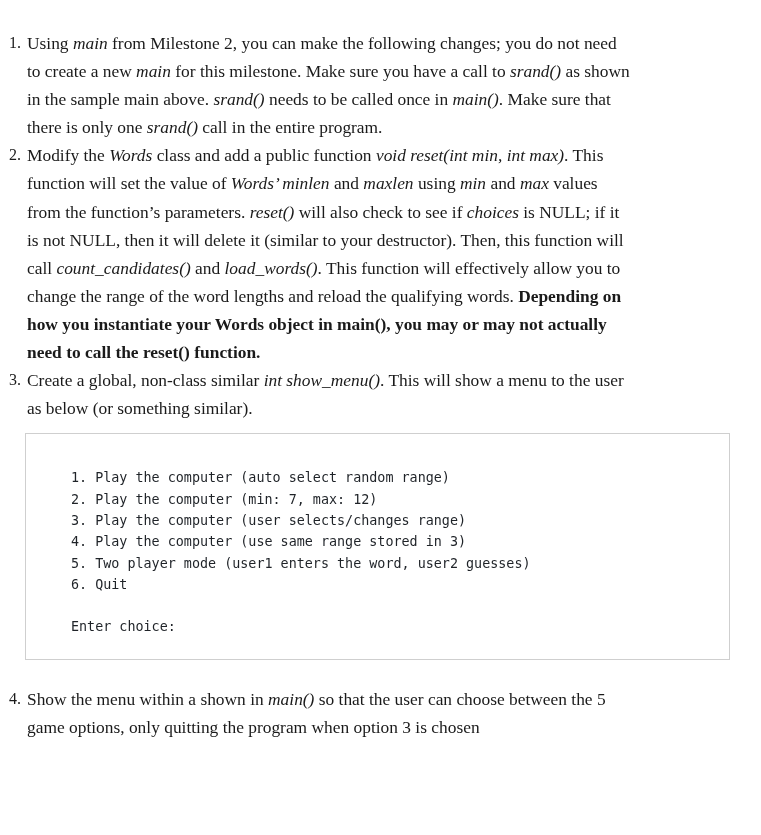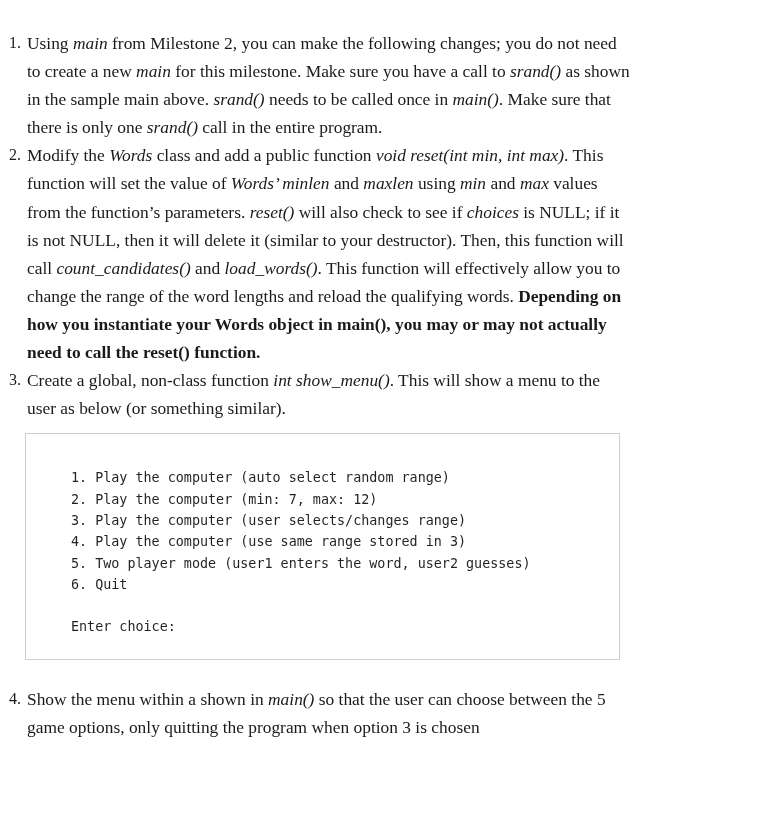--- a/index.html
+++ b/index.html
@@ -60,21 +60,21 @@
   }
   em {
     font-style: italic;
   }
   strong {
     font-weight: bold;
   }
   .codebox {
     box-sizing: border-box;
     margin: 11px 0 0 25px;
-    width: 595px;
+    width: 705px;
     height: 227px;
     border: 1px solid #cfcfcf;
     background: #ffffff;
     padding: 33px 8px 0 45px;
     overflow: hidden;
   }
   .codebox pre {
     margin: 0;
     font-family: "DejaVu Sans Mono", "Liberation Mono", monospace;
     font-size: 13.4px;
@@ -99,21 +99,21 @@
       <span class="item-body"><span>Using </span><em>main</em><span> from Milestone 2, you can make the following changes; you do not need to create a new </span><em>main</em><span> for this milestone. Make sure you have a call to </span><em>srand()</em><span> as shown in the sample main above. </span><em>srand()</em><span> needs to be called once in </span><em>main()</em><span>. Make sure that there is only one </span><em>srand()</em><span> call in the entire program.</span></span>
     </li>
 
     <li>
       <span class="marker">2.</span>
       <span class="item-body"><span>Modify the </span><em>Words</em><span> class and add a public function </span><em>void reset(int min, int max)</em><span>. This function will set the value of </span><em>Words’ minlen</em><span> and </span><em>maxlen</em><span> using </span><em>min</em><span> and </span><em>max</em><span> values from the function’s parameters. </span><em>reset()</em><span> will also check to see if </span><em>choices</em><span> is NULL; if it is not NULL, then it will delete it (similar to your destructor). Then, this function will call </span><em>count_candidates()</em><span> and </span><em>load_words()</em><span>. This function will effectively allow you to change the range of the word lengths and reload the qualifying words. </span><strong>Depending on how you instantiate your Words object in main(), you may or may not actually need to call the reset() function.</strong></span>
     </li>
 
     <li>
       <span class="marker">3.</span>
-      <span class="item-body"><span>Create a global, non-class function </span><em>int show_menu()</em><span>. This will show a menu to the user as below (or something similar).</span></span>
+      <span class="item-body"><span>Create a global, non-class similar </span><em>int show_menu()</em><span>. This will show a menu to the user as below (or something similar).</span></span>
     </li>
   </ol>
 
   <div class="codebox">
     <pre>1. Play the computer (auto select random range)
 2. Play the computer (min: 7, max: 12)
 3. Play the computer (user selects/changes range)
 4. Play the computer (use same range stored in 3)
 5. Two player mode (user1 enters the word, user2 guesses)
 6. Quit

